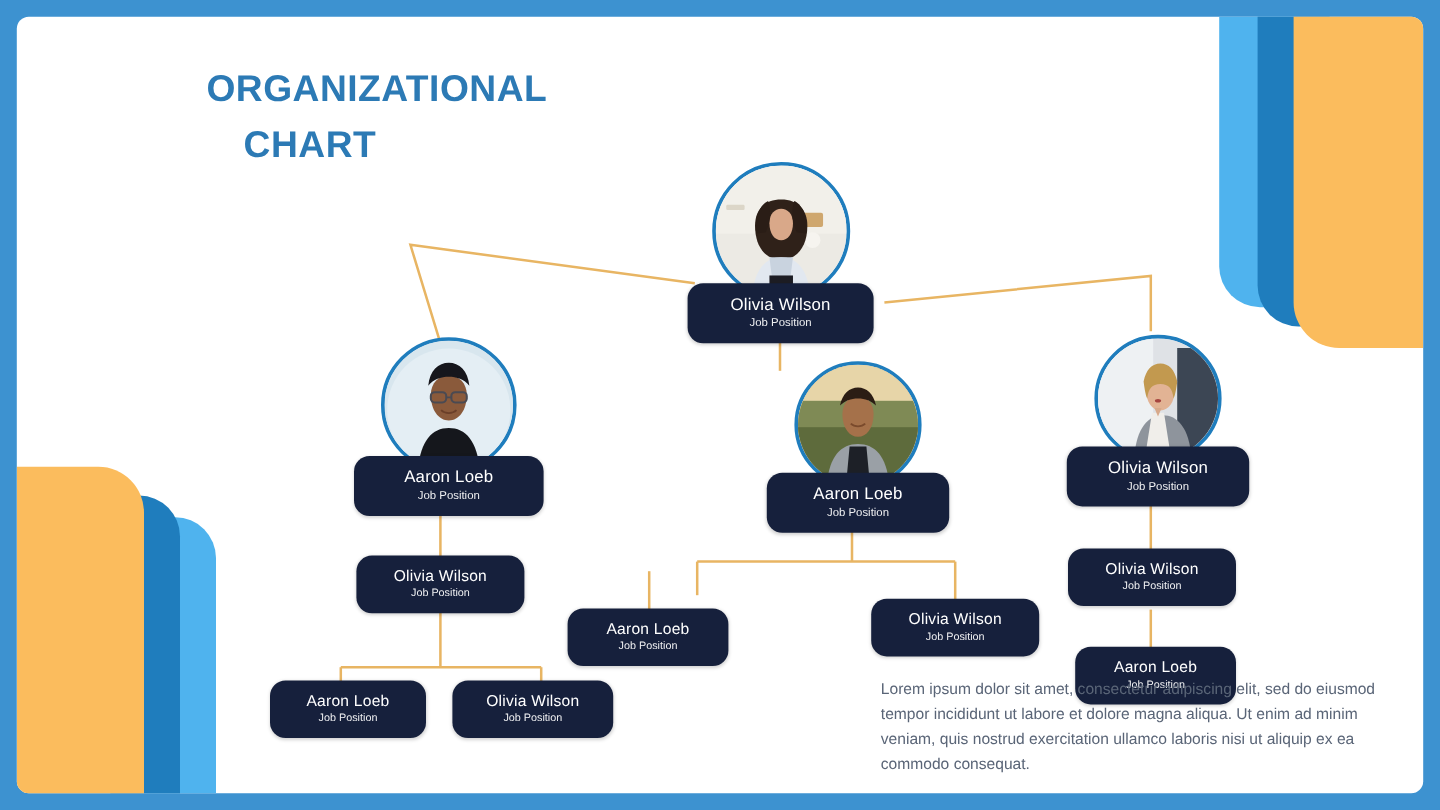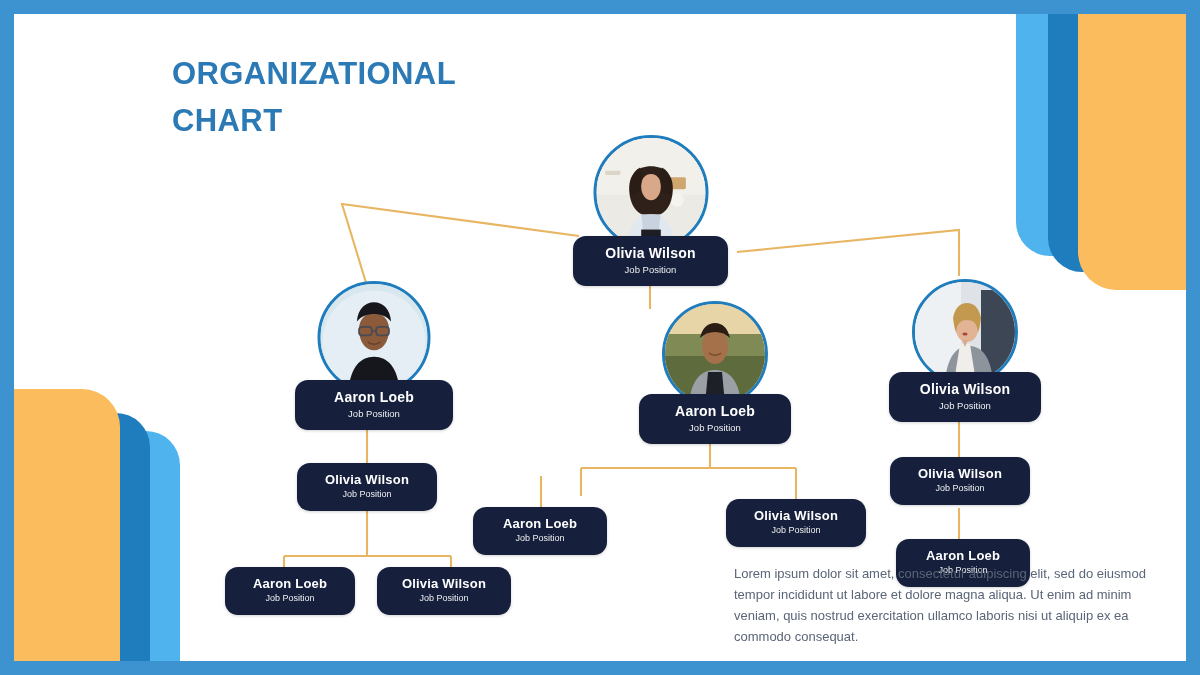--- a/index.html
+++ b/index.html
@@ -4,21 +4,21 @@
 <style>
   * { margin:0; padding:0; box-sizing:border-box; }
   body {
     width:1200px; height:675px; overflow:hidden;
     background:#3d92d0;
     font-family:"Liberation Sans", sans-serif;
   }
   #slide { position:relative; width:1200px; height:675px; background:#3d92d0; }
   #canvas {
     position:absolute; left:14px; top:14px; right:14px; bottom:14px;
-    width:1172px; height:647px; background:#ffffff; overflow:hidden;
+    width:1172px; height:647px; background:#ffffff; overflow:hidden;border-radius:10px;
   }
 
   
   .deco { position:absolute; }
   .tr-light { top:-20px; right:108px; width:62px; height:262px; background:#4fb3ee;
               border-bottom-left-radius:34px; }
   .tr-dark  { top:-20px; right:78px;  width:60px; height:278px; background:#1f7dbd;
               border-bottom-left-radius:34px; }
   .tr-amber { top:-20px; right:0px;   width:108px; height:296px; background:#fbbc5d;
               border-bottom-left-radius:38px; }
@@ -29,39 +29,39 @@
               border-top-right-radius:34px; }
   .bl-amber { bottom:-20px; left:0px;   width:106px; height:292px; background:#fbbc5d;
               border-top-right-radius:38px; }
 
   
   #title {
     position:absolute; left:158px; top:36px; width:420px;
     color:#2c7ab5; font-size:31px; font-weight:bold; line-height:1.52;
     letter-spacing:0.4px;
   }
-  #title .l2 { display:block; }
+  #title .l2 { display:block;margin-left:31px; }
 
   
   #wires { position:absolute; left:0; top:0; width:1172px; height:647px; }
 
   
   .node { position:absolute; }
   .photo {
     position:absolute; border-radius:50%;
     border:3px solid #1f7dbd; overflow:hidden; background:#dfeaf2;
     left:50%; transform:translateX(-50%);
   }
   .photo .ph-img { width:100%; height:100%; display:block; }
   .card {
     position:relative; background:#16203c; border-radius:13px;
     text-align:center; color:#ffffff; padding:9px 14px 10px;
     box-shadow:0 1px 3px rgba(0,0,0,0.18);
   }
-  .card .nm { font-size:14px; font-weight:bold; line-height:1.25; letter-spacing:0.2px;
+  .card .nm { font-size:14px; font-weight:normal; line-height:1.25; letter-spacing:0.2px;
               white-space:nowrap; }
   .card .jp { font-size:9.5px; font-weight:normal; line-height:1.4; opacity:0.93;
               white-space:nowrap; }
   .node.small .card .nm { font-size:13px; }
   .node.small .card .jp { font-size:9px; }
 
   
   #blurb {
     position:absolute; right:22px; bottom:14px; width:430px;
     text-align:left; color:#5a6577; font-size:13px; line-height:1.62;

